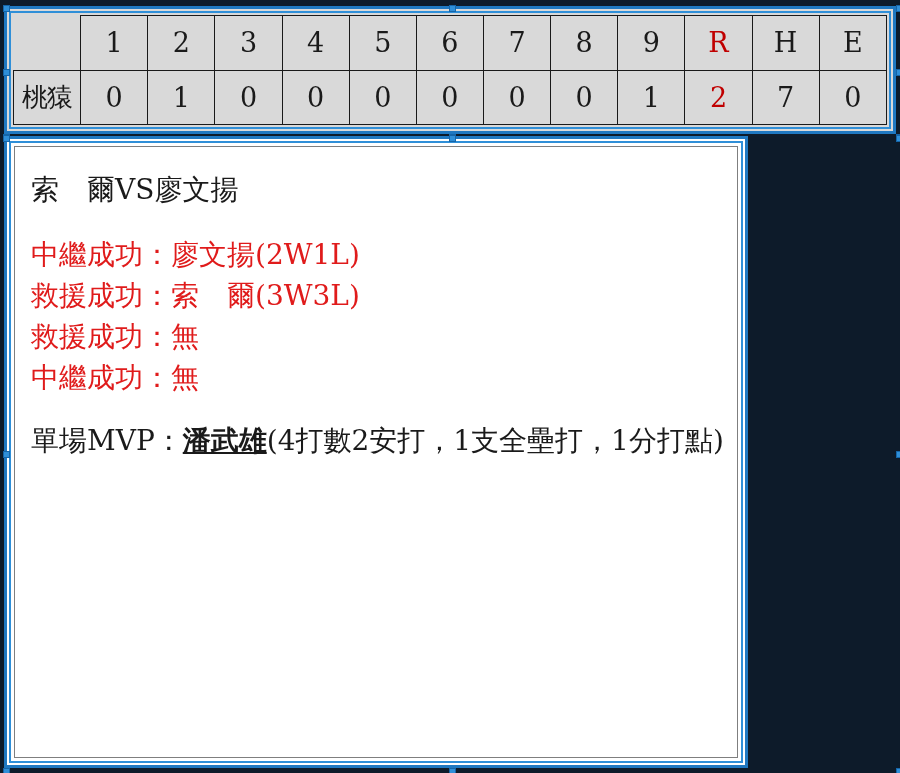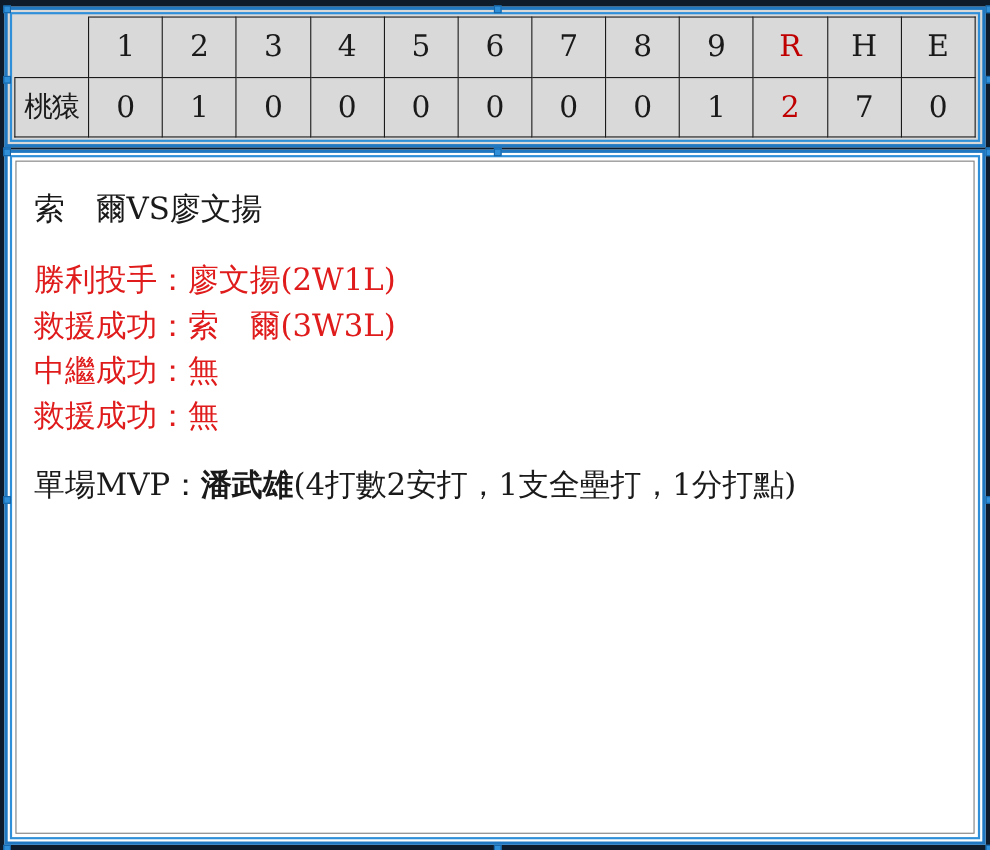--- a/index.html
+++ b/index.html
@@ -69,21 +69,21 @@
     letter-spacing: -1px;
   }
   table.linescore td.runs { color: #c00000; }
   table.linescore td.blank { border-left: none; border-top: none; }
 
   
   #notes-frame {
     position: absolute;
     left: 4px;
     top: 136px;
-    width: 892px;
+    width: 744px;
     height: 632px;
     box-sizing: border-box;
     border: 3px solid #1f78c1;
     background: #ffffff;
   }
   #notes-inner {
     position: absolute;
     left: 2px;
     top: 2px;
     right: 2px;
@@ -107,21 +107,21 @@
   .note-line {
     font-size: 28px;
     line-height: 41px;
     color: #1a1a1a;
     white-space: pre;
     font-family: "DejaVu Serif", "Liberation Serif", serif;
   }
   .note-line.red { color: #e01b1b; }
   .note-gap { height: 24px; }
   .note-gap-sm { height: 22px; }
-  .bold-name { font-weight: bold; }
+  .bold-name { font-weight: bold; text-decoration: underline; }
 
   
   .handle {
     position: absolute;
     width: 7px;
     height: 7px;
     background: #2f8fd8;
     border: 1px solid #1565a8;
     box-sizing: border-box;
   }
@@ -182,24 +182,24 @@
   </div>
 
   <div id="notes-frame">
     <div id="notes-inner">
       <div id="notes-body">
 
         <div class="note-line">索　爾VS廖文揚</div>
 
         <div class="note-gap"></div>
 
-        <div class="note-line red">勝利投手：廖文揚(2W1L)</div>
+        <div class="note-line red">中繼成功：廖文揚(2W1L)</div>
         <div class="note-line red">救援成功：索　爾(3W3L)</div>
+        <div class="note-line red">救援成功：無</div>
         <div class="note-line red">中繼成功：無</div>
-        <div class="note-line red">救援成功：無</div>
 
         <div class="note-gap-sm"></div>
 
         <div class="note-line"><span>單場MVP：</span><span class="bold-name">潘武雄</span><span>(4打數2安打，1支全壘打，1分打點)</span></div>
 
       </div>
     </div>
 
     <div class="handle" style="left:-4px;  top:-4px;"></div>
     <div class="handle" style="left:442px; top:-4px;"></div>

